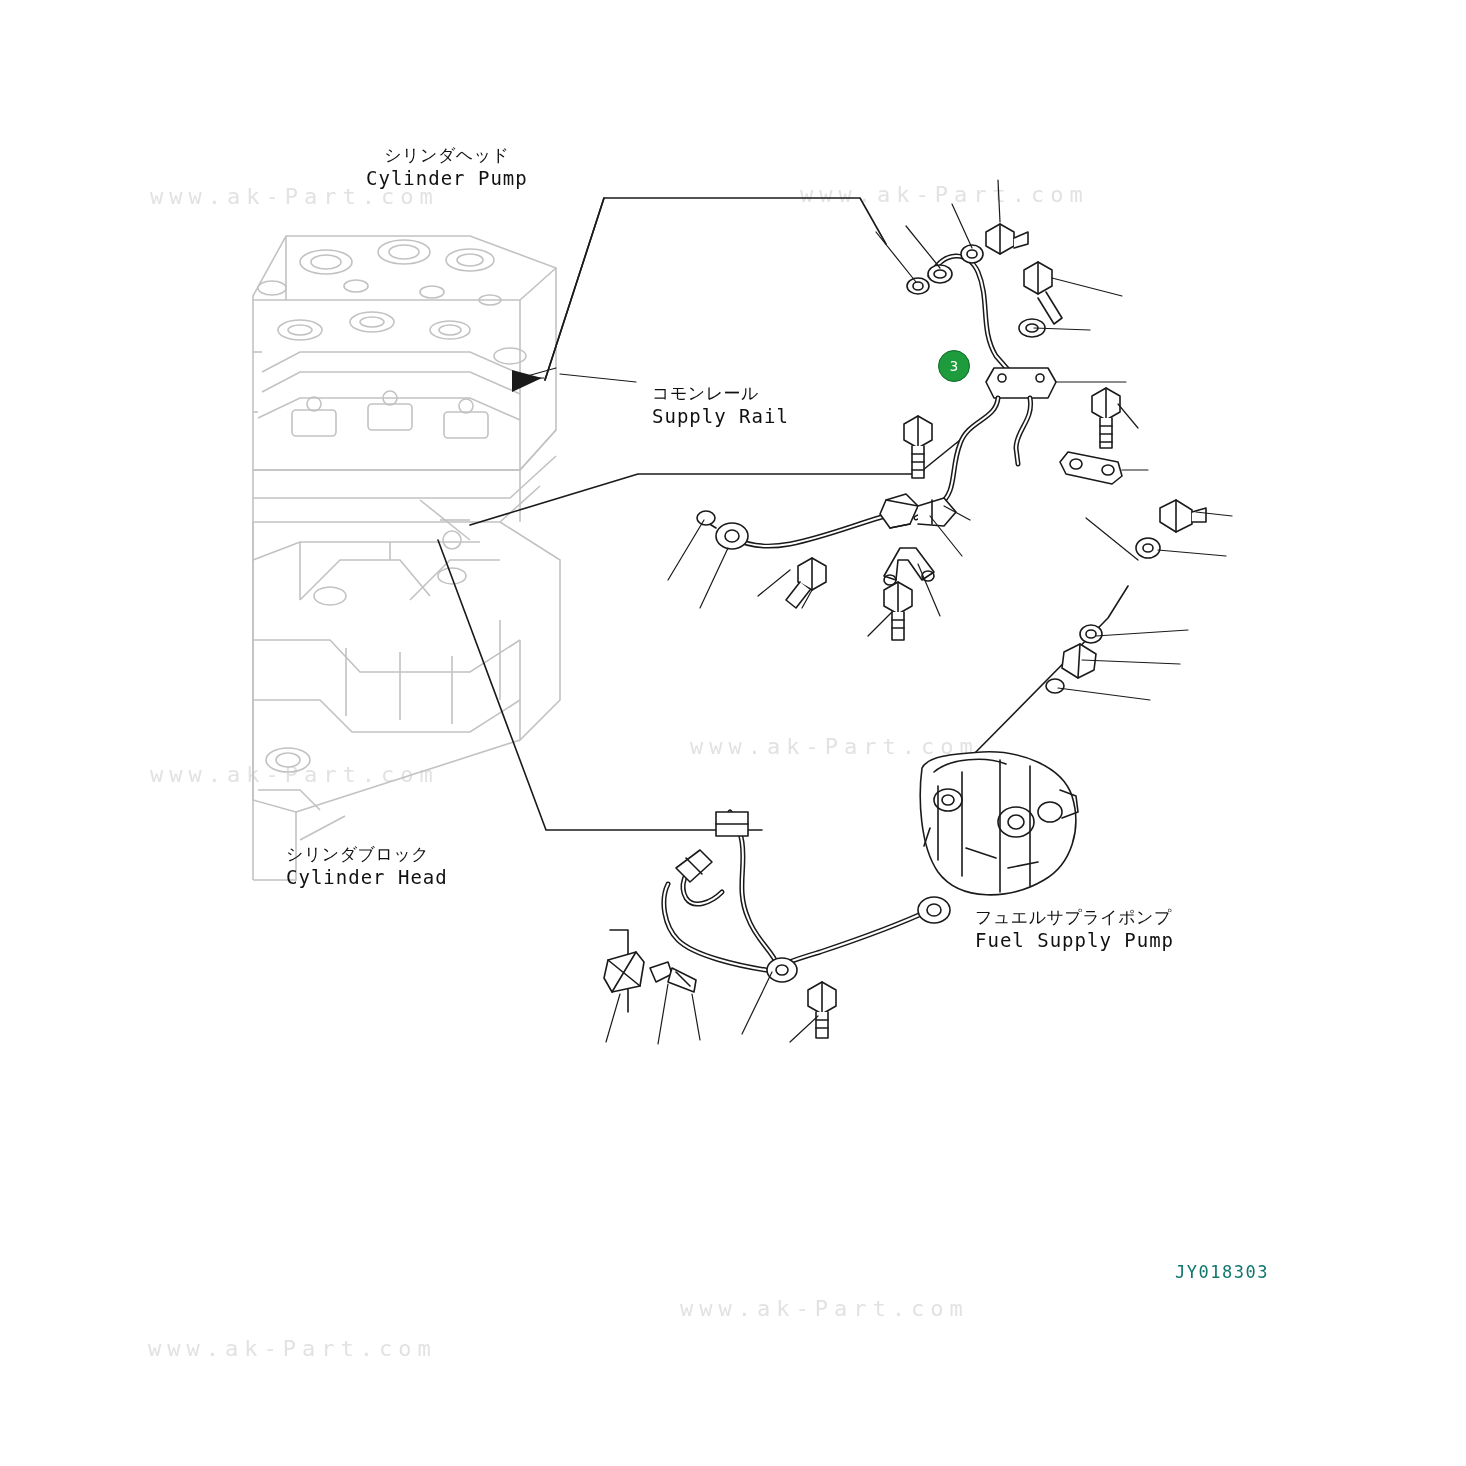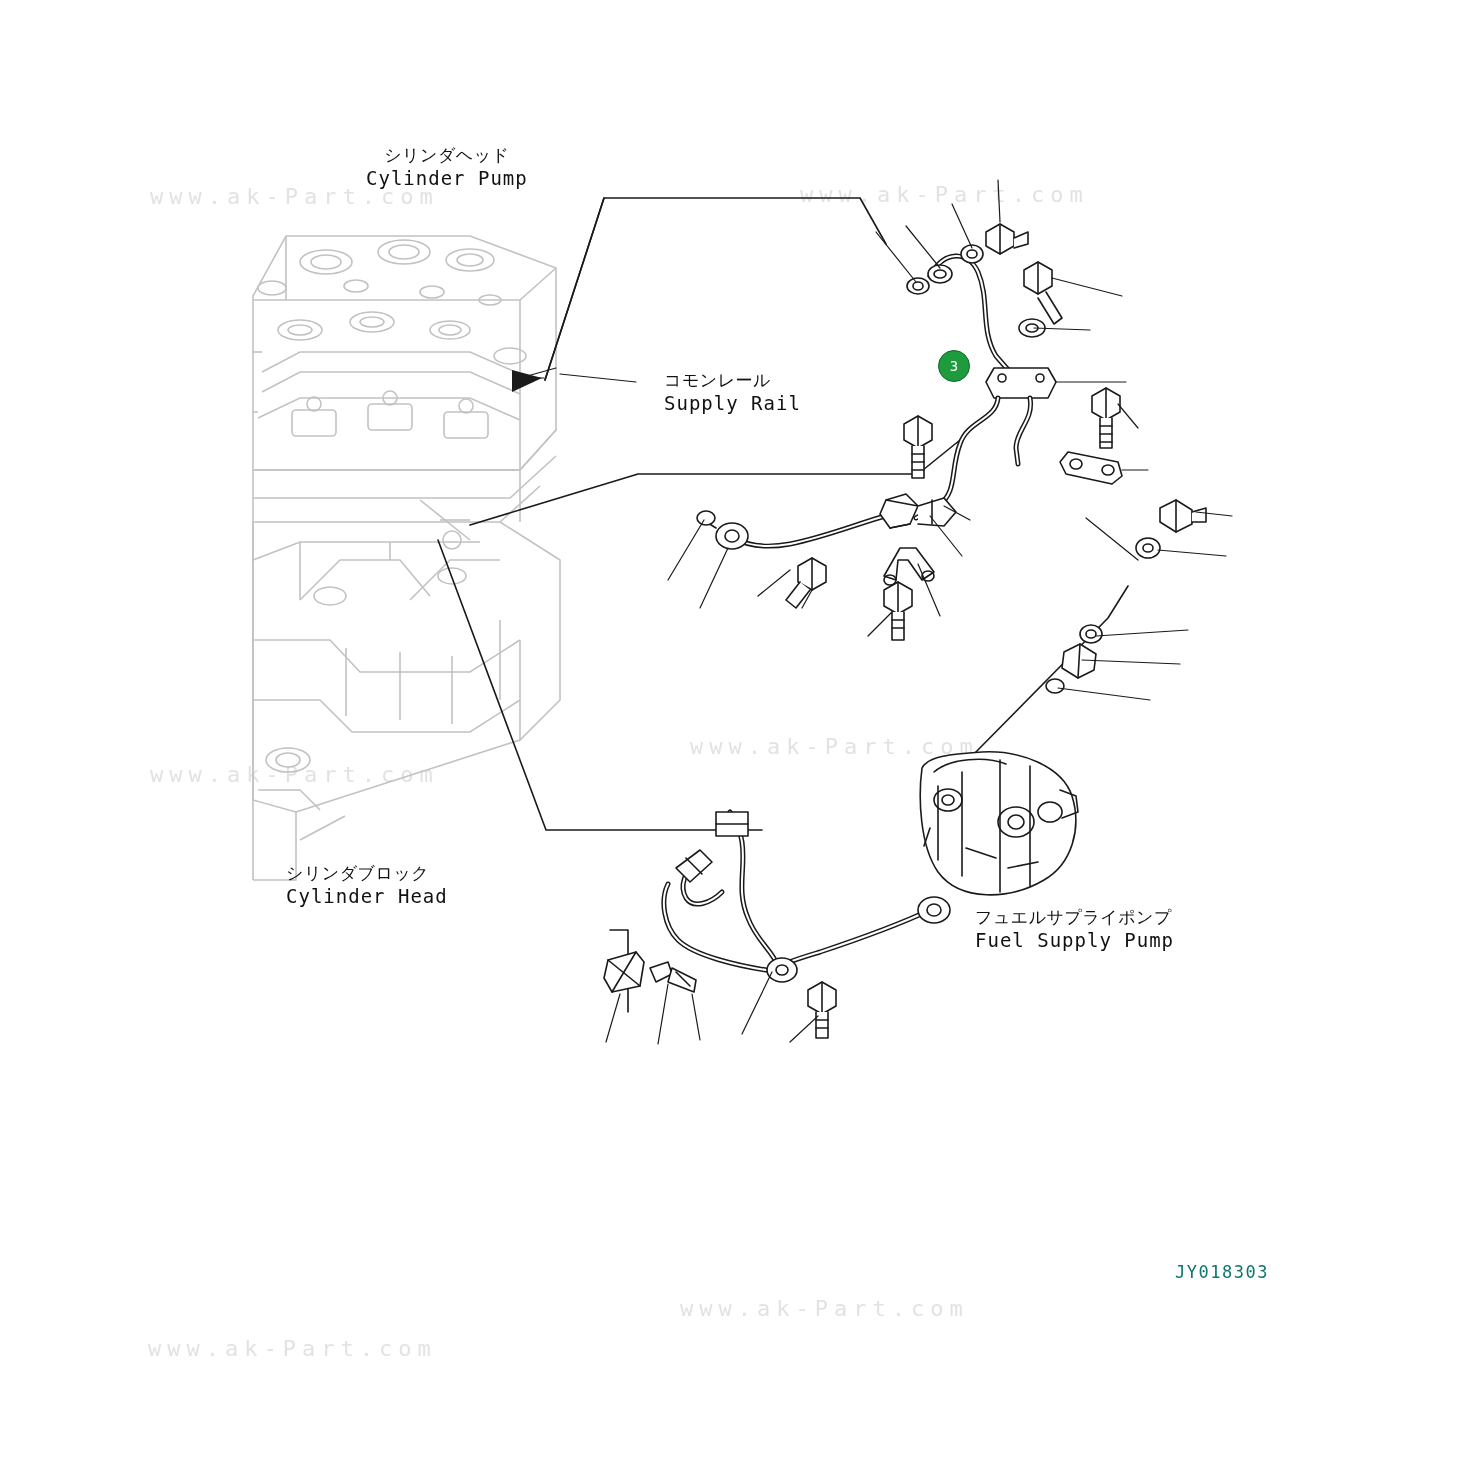--- a/index.html
+++ b/index.html
@@ -348,26 +348,26 @@
     </g>
   </svg>
 
   <div class="callout-badge" style="left:938px; top:350px;">3</div>
 
   <div class="label" style="left:366px; top:146px;">
     <span class="jp">シリンダヘッド</span>
     <span class="en">Cylinder Pump</span>
   </div>
 
-  <div class="label left-align" style="left:652px; top:371px;margin-left:12px;">
+  <div class="label left-align" style="left:652px; top:384px;">
     <span class="jp">コモンレール</span>
     <span class="en">Supply Rail</span>
   </div>
 
-  <div class="label left-align" style="left:286px; top:845px;margin-top:19px;">
+  <div class="label left-align" style="left:286px; top:845px;">
     <span class="jp">シリンダブロック</span>
     <span class="en">Cylinder Head</span>
   </div>
 
   <div class="label left-align" style="left:975px; top:908px;">
     <span class="jp">フュエルサプライポンプ</span>
     <span class="en">Fuel Supply Pump</span>
   </div>
 
   <div class="drawing-no" style="left:1175px; top:1262px;">JY018303</div>

